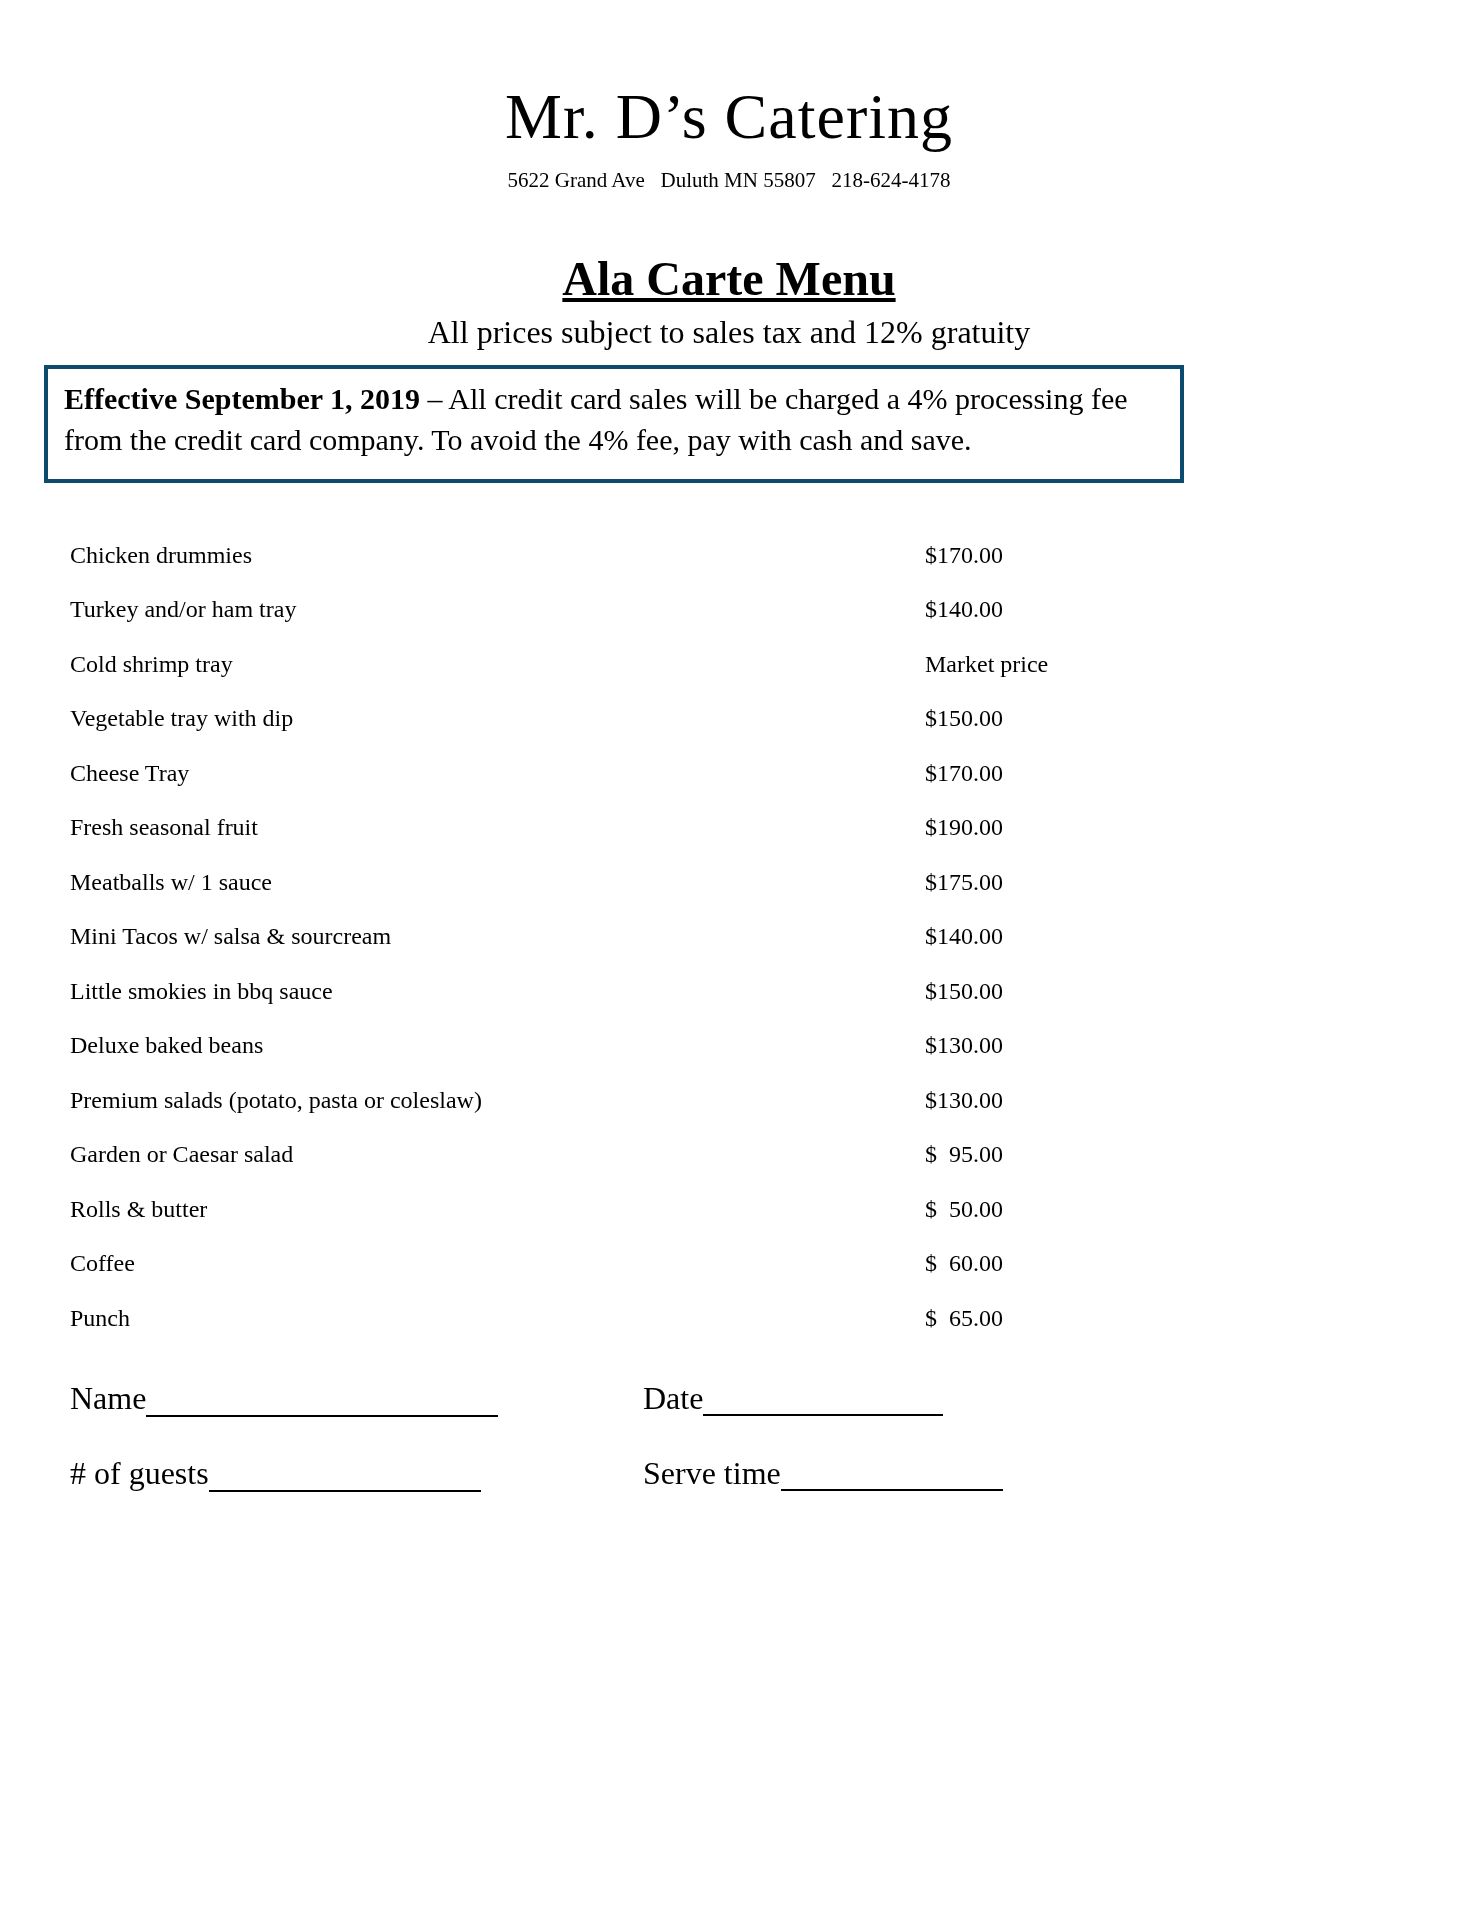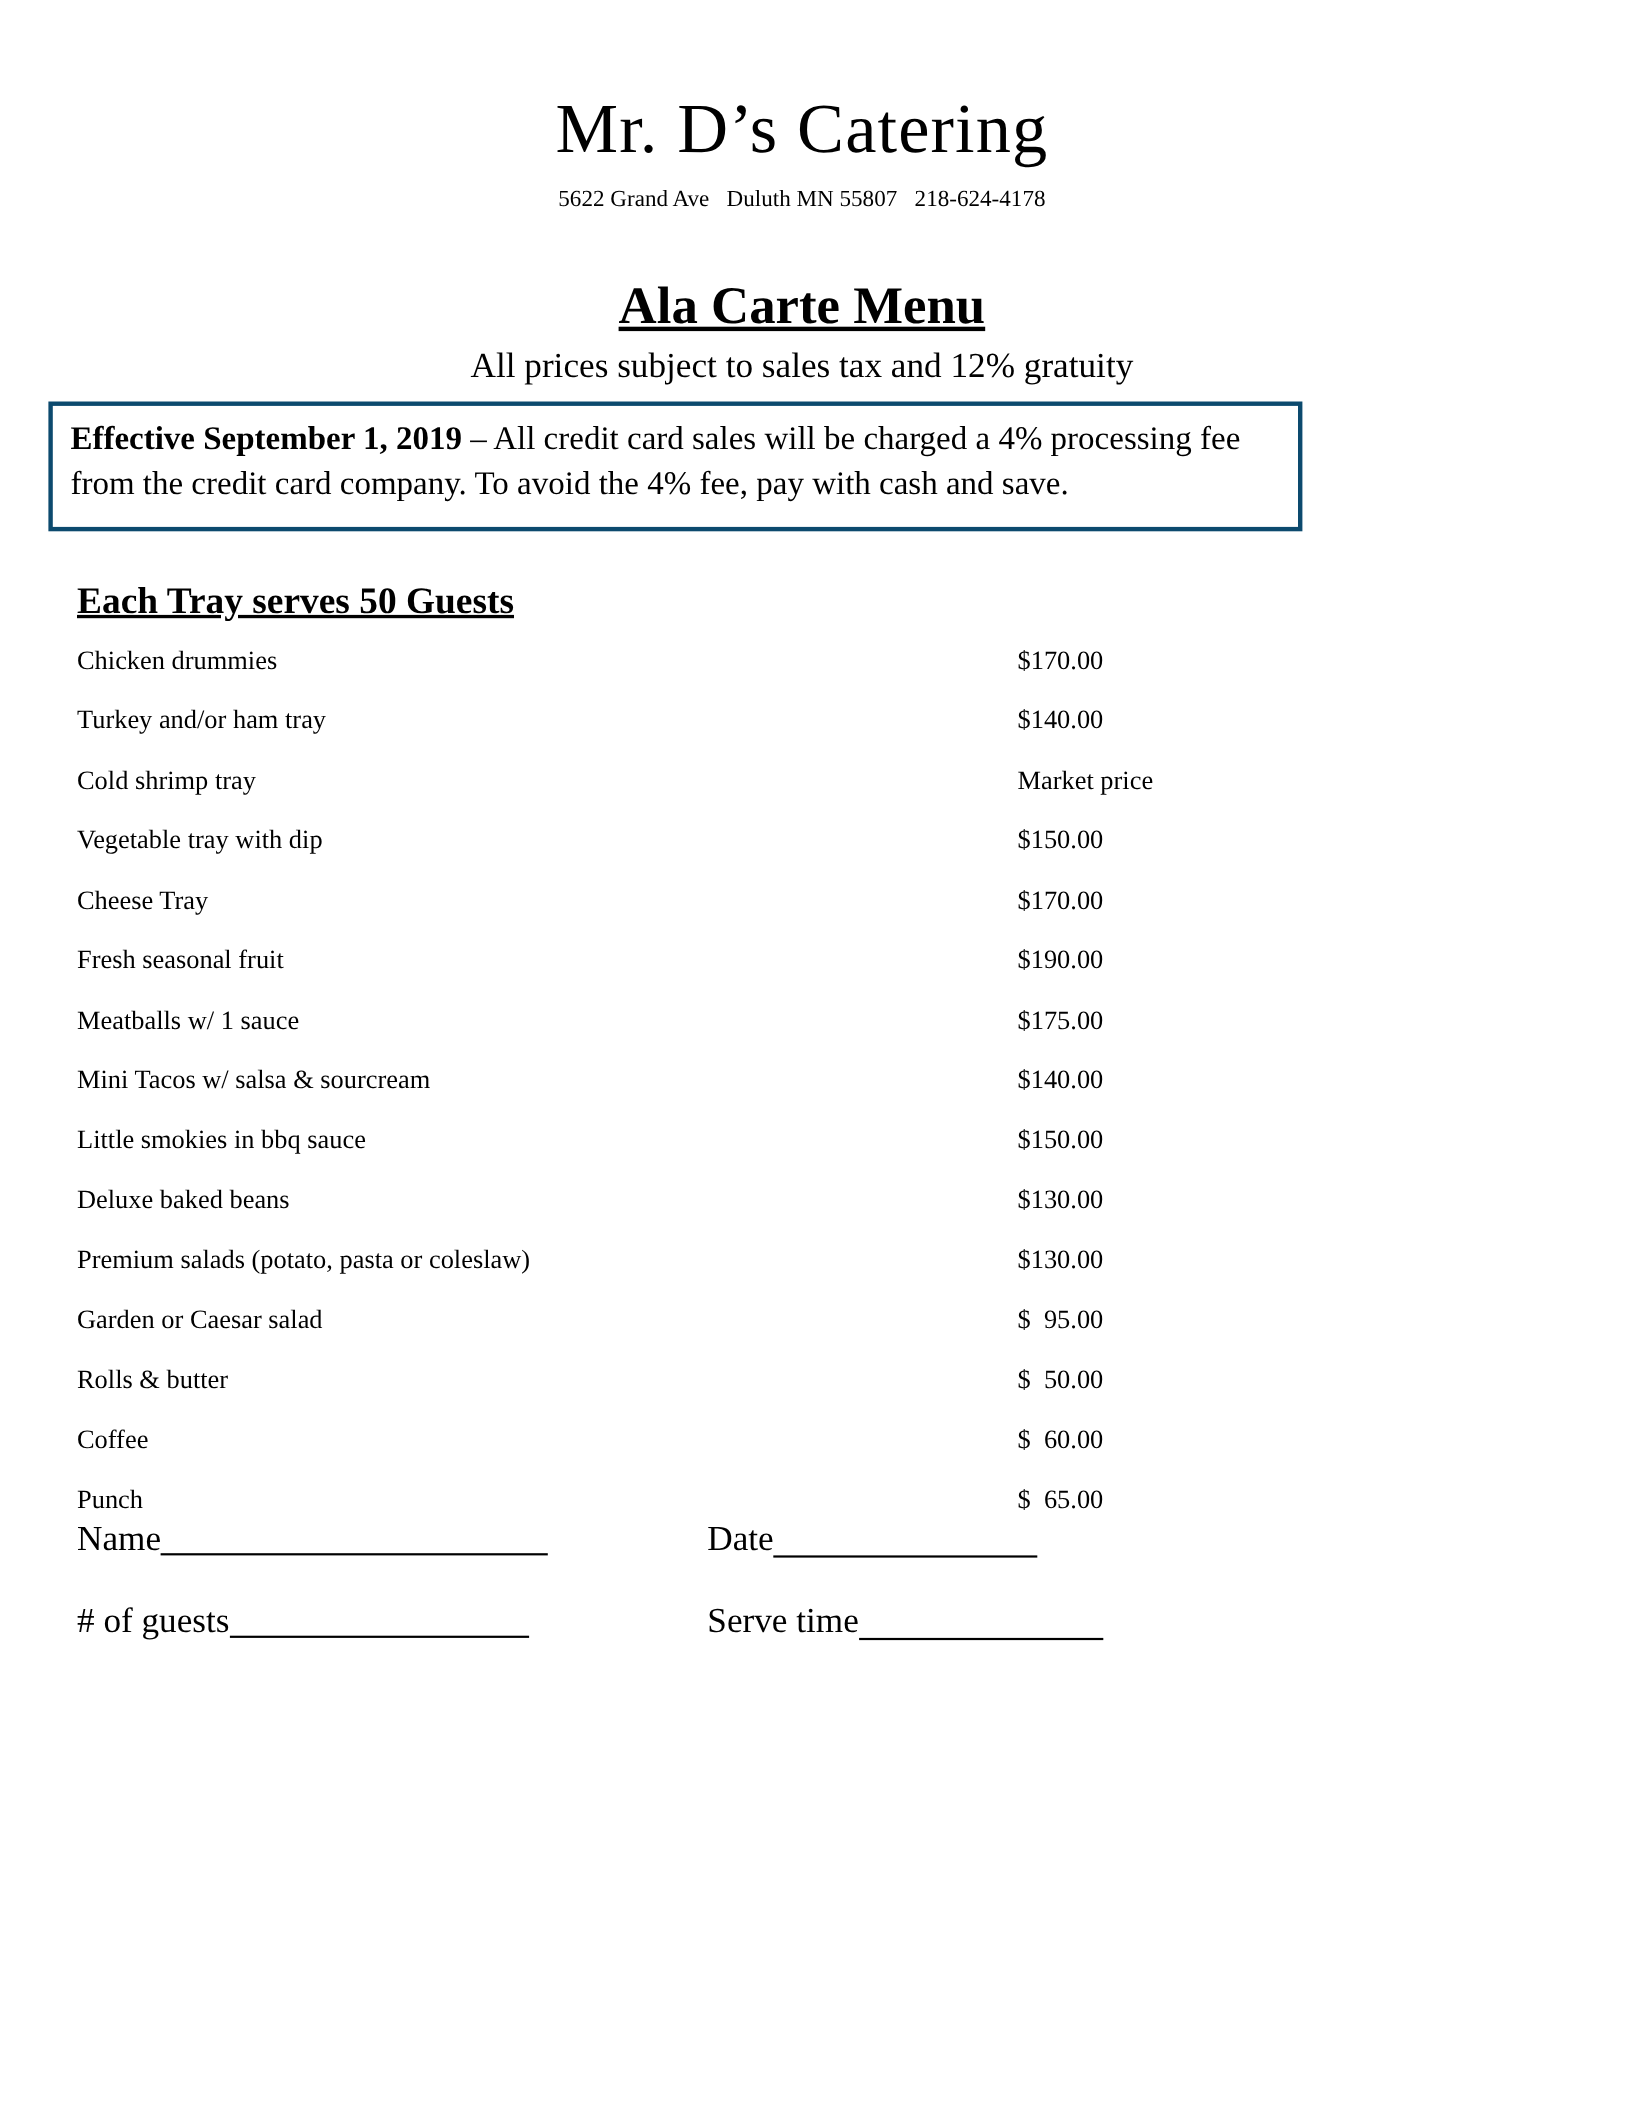--- a/index.html
+++ b/index.html
@@ -84,21 +84,21 @@
     font-size: 32px;
   }
   .form-row {
     display: flex;
     align-items: baseline;
     margin-bottom: 38px;
   }
   .form-cell-left {
     width: 573px;
     display: flex;
-    align-items: flex-start;
+    align-items: flex-end;
   }
   .form-cell-right {
     display: flex;
     align-items: center;
   }
   .blank-line {
     display: inline-block;
     border-bottom: 2px solid #000000;
     height: 34px;
   }
@@ -118,21 +118,20 @@
 
   <div class="center menu-title">Ala Carte Menu</div>
 
   <div class="center subtitle">All prices subject to sales tax and 12% gratuity</div>
 
   <div class="notice-box">
     <span class="notice-bold">Effective September 1, 2019</span><span> – All credit card sales will be charged a 4% processing fee from the credit card company.  To avoid the 4% fee, pay with cash and save.</span>
   </div>
 
   <div class="menu-section">
-    <div class="section-title">Each Tray serves 50 Guests</div>
 
     <div class="menu-row">
       <span class="item-name">Chicken drummies</span>
       <span class="item-price">$170.00</span>
     </div>
     <div class="menu-row">
       <span class="item-name">Turkey and/or ham tray</span>
       <span class="item-price">$140.00</span>
     </div>
     <div class="menu-row">

